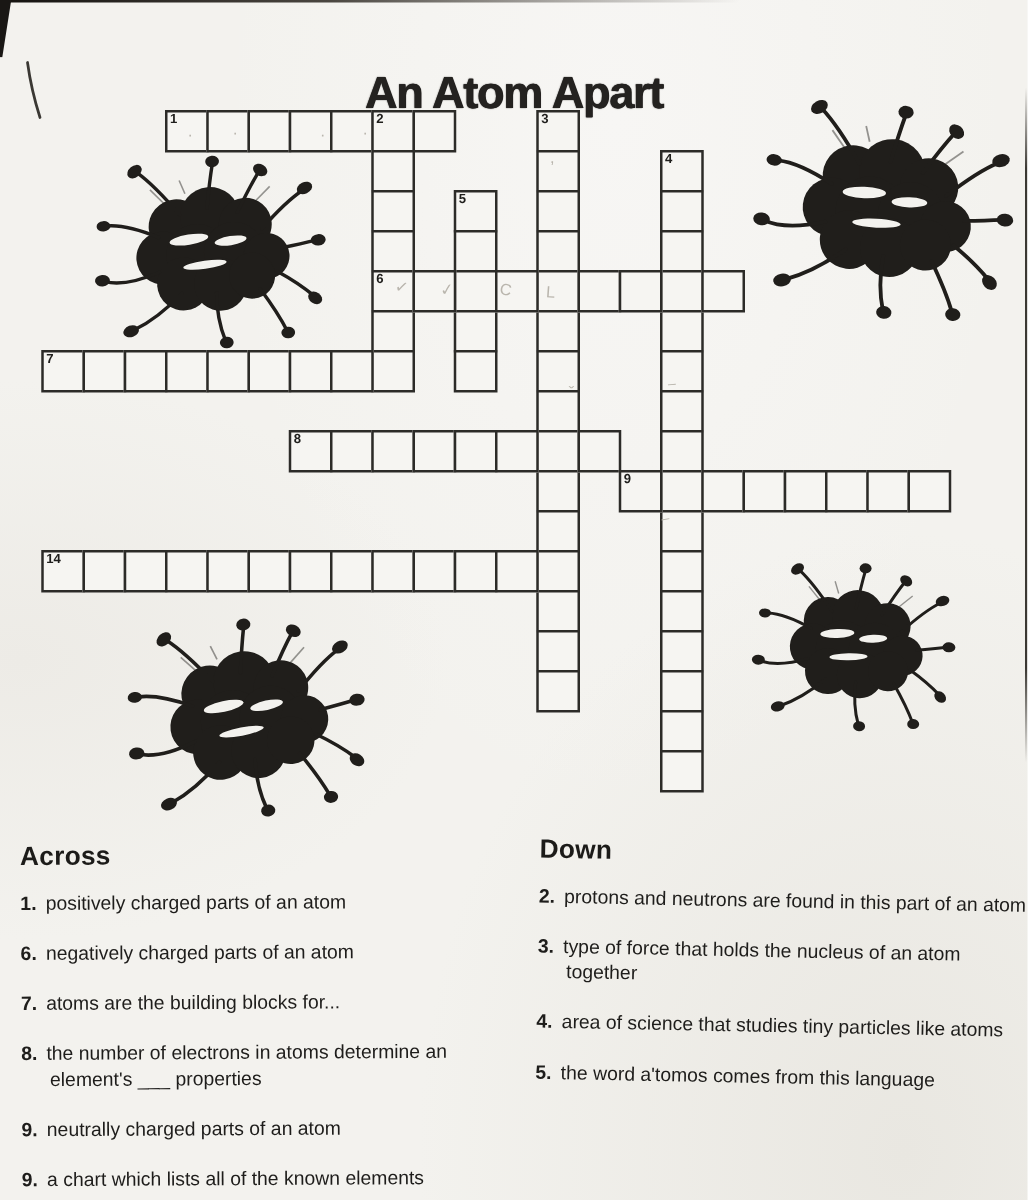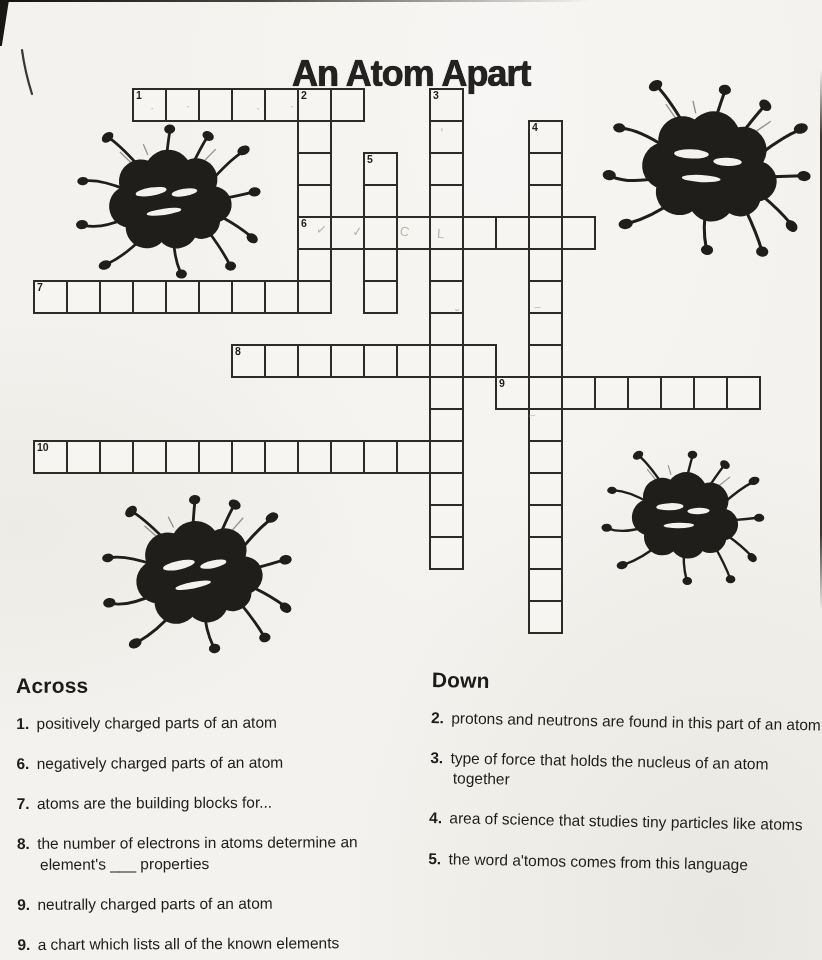--- a/index.html
+++ b/index.html
@@ -144,21 +144,21 @@
       <div class="cell" style="left: 495px; top: 376px;">
         <span class="cellnum">9</span>
       </div>
       <div class="cell" style="left: 561px; top: 376px;"></div>
       <div class="cell" style="left: 594px; top: 376px;"></div>
       <div class="cell" style="left: 627px; top: 376px;"></div>
       <div class="cell" style="left: 660px; top: 376px;"></div>
       <div class="cell" style="left: 693px; top: 376px;"></div>
       <div class="cell" style="left: 726px; top: 376px;"></div>
       <div class="cell" style="left: 33px; top: 440px;">
-        <span class="cellnum">10</span>
+        <span class="cellnum">14</span>
       </div>
       <div class="cell" style="left: 66px; top: 440px;"></div>
       <div class="cell" style="left: 99px; top: 440px;"></div>
       <div class="cell" style="left: 132px; top: 440px;"></div>
       <div class="cell" style="left: 165px; top: 440px;"></div>
       <div class="cell" style="left: 198px; top: 440px;"></div>
       <div class="cell" style="left: 231px; top: 440px;"></div>
       <div class="cell" style="left: 264px; top: 440px;"></div>
       <div class="cell" style="left: 297px; top: 440px;"></div>
       <div class="cell" style="left: 330px; top: 440px;"></div>

